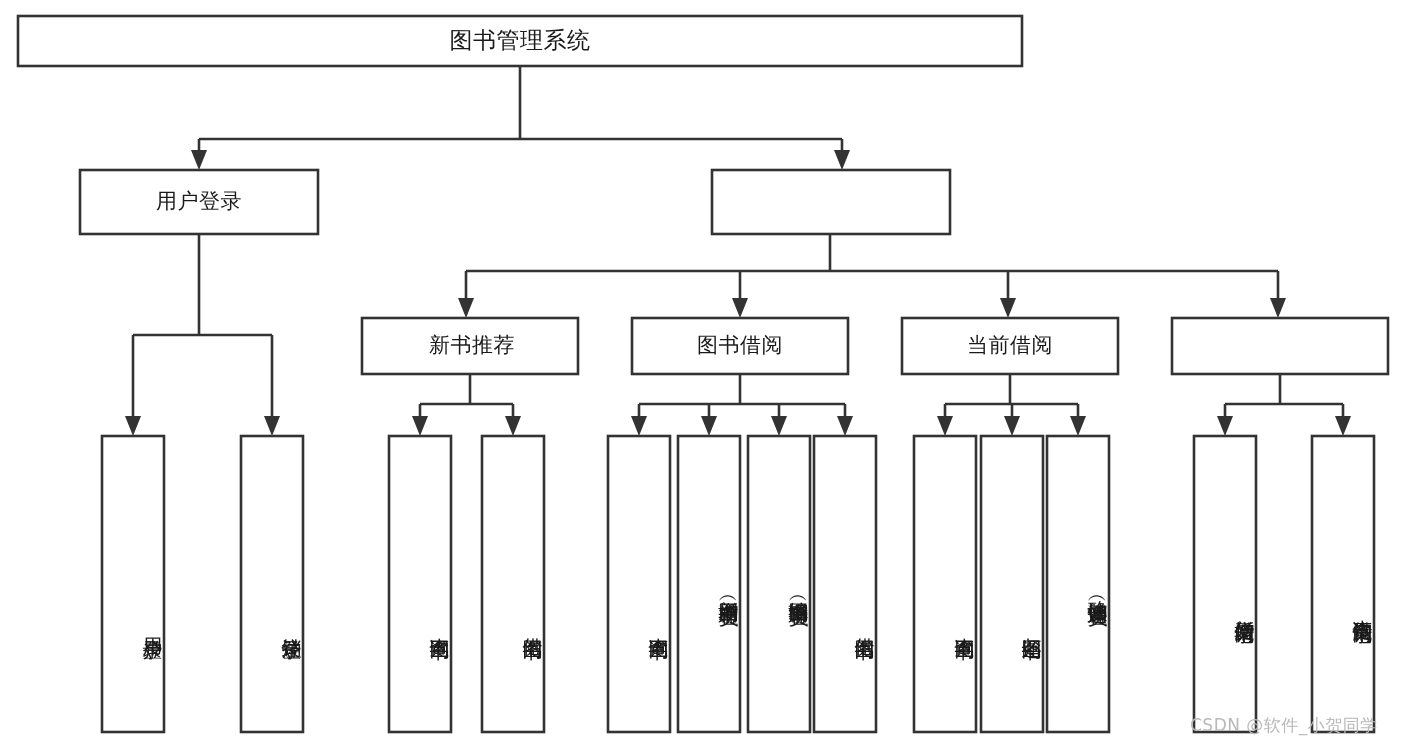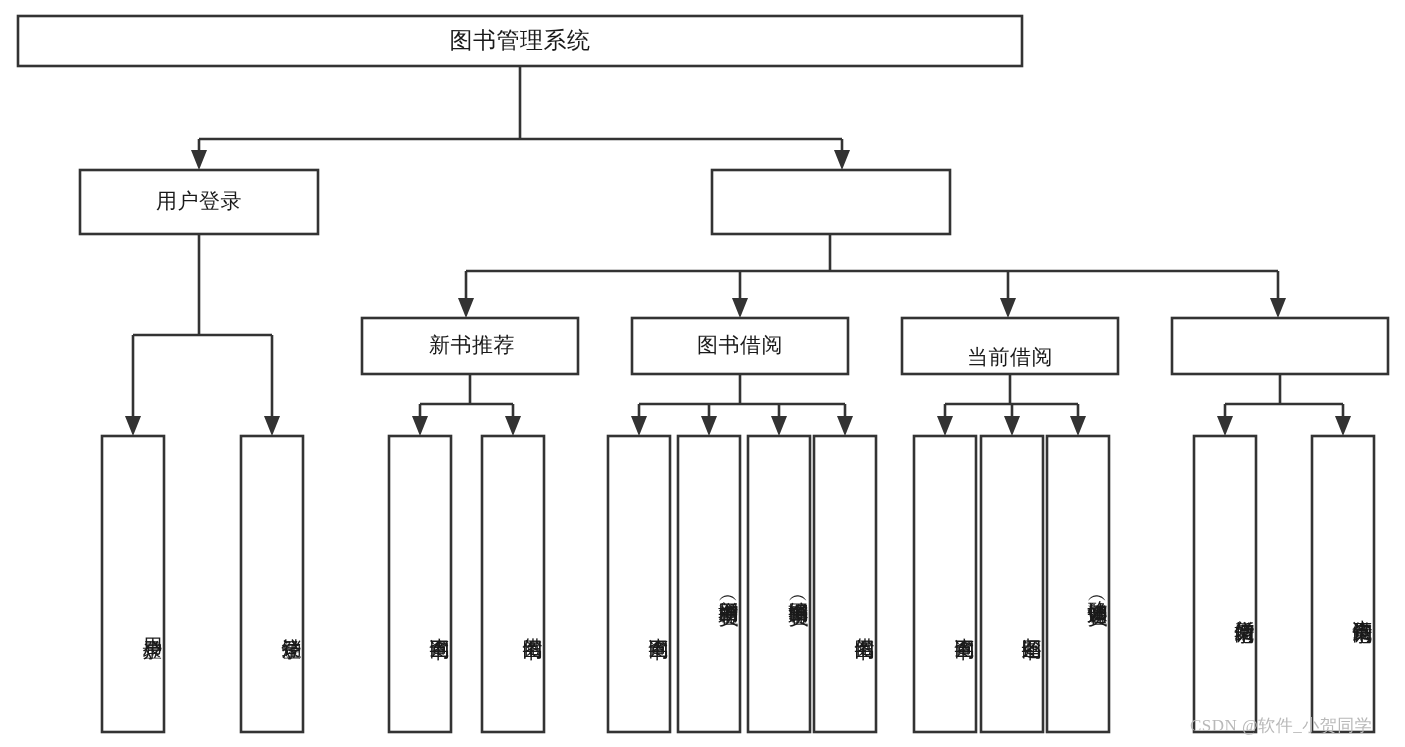--- a/index.html
+++ b/index.html
@@ -68,21 +68,20 @@
     overflow: visible;
     pointer-events: none;
   }
   .watermark {
     position: absolute;
     color: #b9b9b9;
     font-size: 17px;
     letter-spacing: 0.5px;
     white-space: nowrap;
     pointer-events: none;
-    font-family: Liberation Serif, serif;
   }
 </style>
 </head>
 <body>
 
 <div id="diagram-root">
 
   <svg class="diagram-canvas" viewBox="0 0 1405 747">
 
     <g>
@@ -183,21 +182,21 @@
     <rect class="node-box" x="1312" y="436" width="62" height="296"></rect>
 
   </svg>
 
   <div class="node-label-h" style="left:18px;  top:16px;  width:1004px; height:50px; font-size:23px;">图书管理系统</div>
 
   <div class="node-label-h" style="left:80px;  top:170px; width:238px; height:64px;">用户登录</div>
 
   <div class="node-label-h" style="left:364px;  top:318px; width:216px; height:56px;">新书推荐</div>
   <div class="node-label-h" style="left:632px;  top:318px; width:216px; height:56px;">图书借阅</div>
-  <div class="node-label-h" style="left:902px;  top:330px; width:216px; height:56px;">当前借阅</div>
+  <div class="node-label-h" style="left:902px;  top:318px; width:216px; height:56px;">当前借阅</div>
 
   <div class="node-label-v" style="left:102px;  top:524px; width:62px; height:200px;">用户登录</div>
   <div class="node-label-v" style="left:241px;  top:524px; width:62px; height:200px;">注销登录</div>
 
   <div class="node-label-v" style="left:389px;  top:524px; width:62px; height:200px;">查询图书</div>
   <div class="node-label-v" style="left:482px;  top:524px; width:62px; height:200px;">借阅图书</div>
 
   <div class="node-label-v" style="left:608px;  top:524px; width:62px; height:200px;">查询图书</div>
   <div class="node-label-v" style="left:678px;  top:444px; width:62px; height:290px;">新增图书（管理员）</div>
   <div class="node-label-v" style="left:748px;  top:444px; width:62px; height:290px;">编辑图书（管理员）</div>

